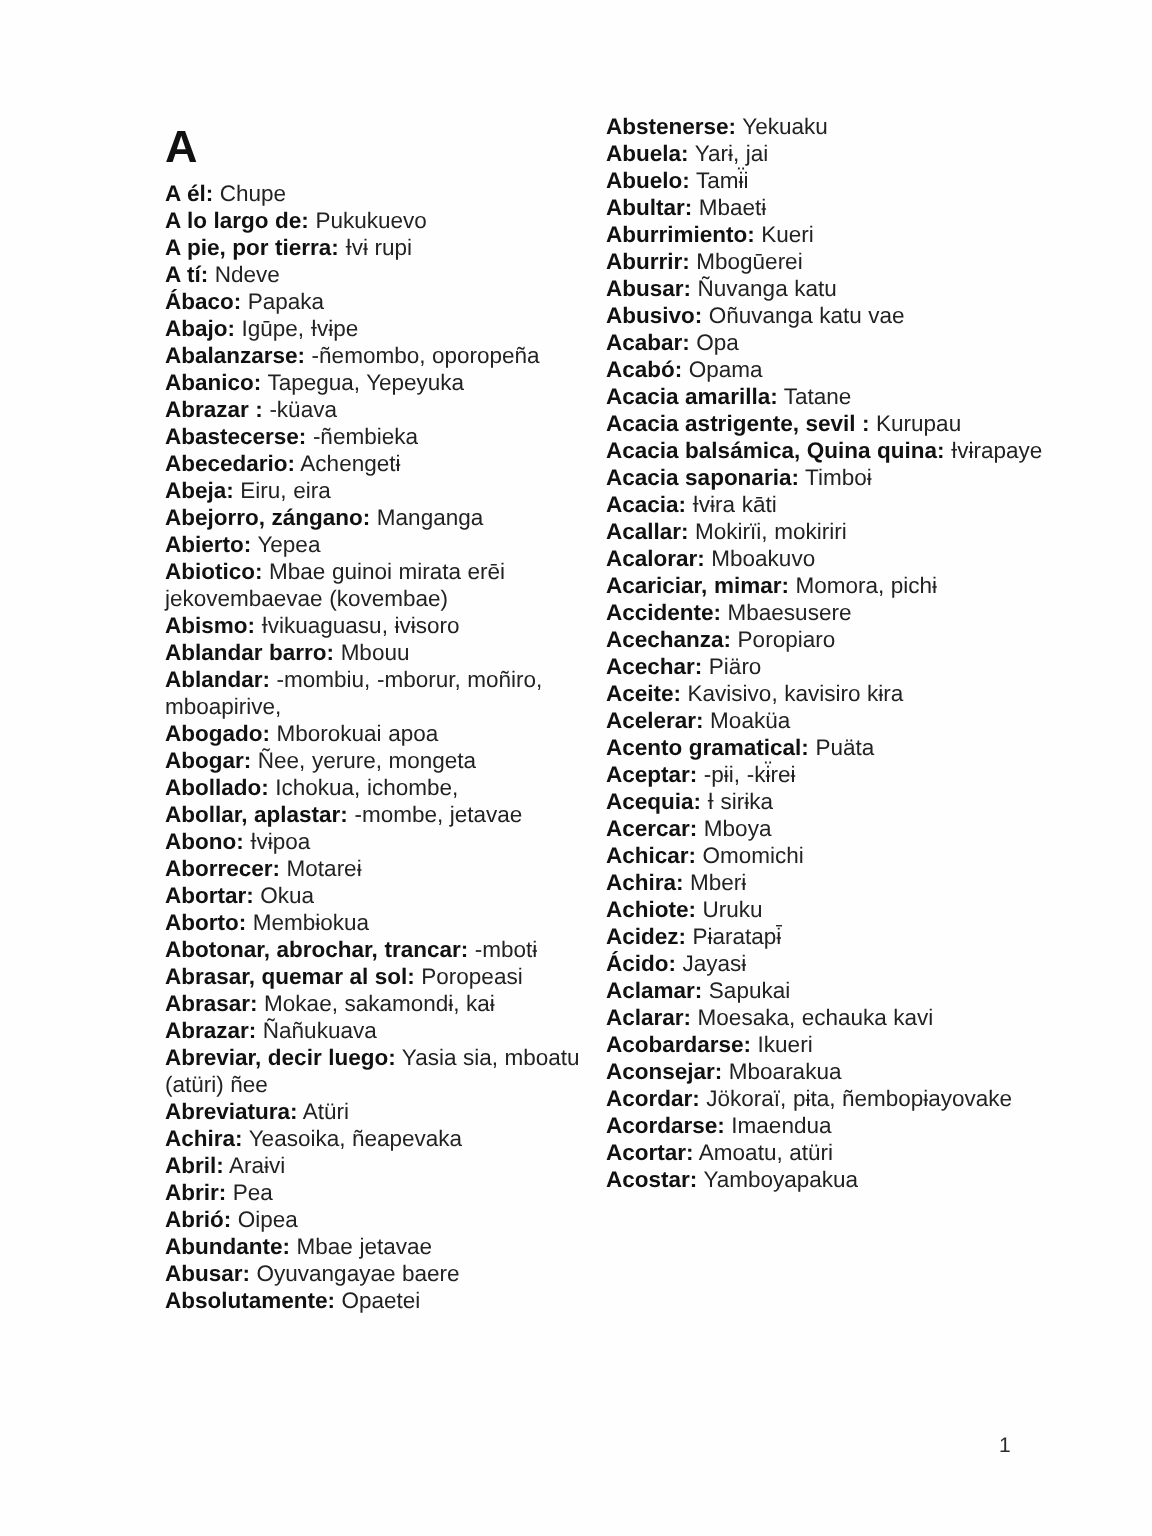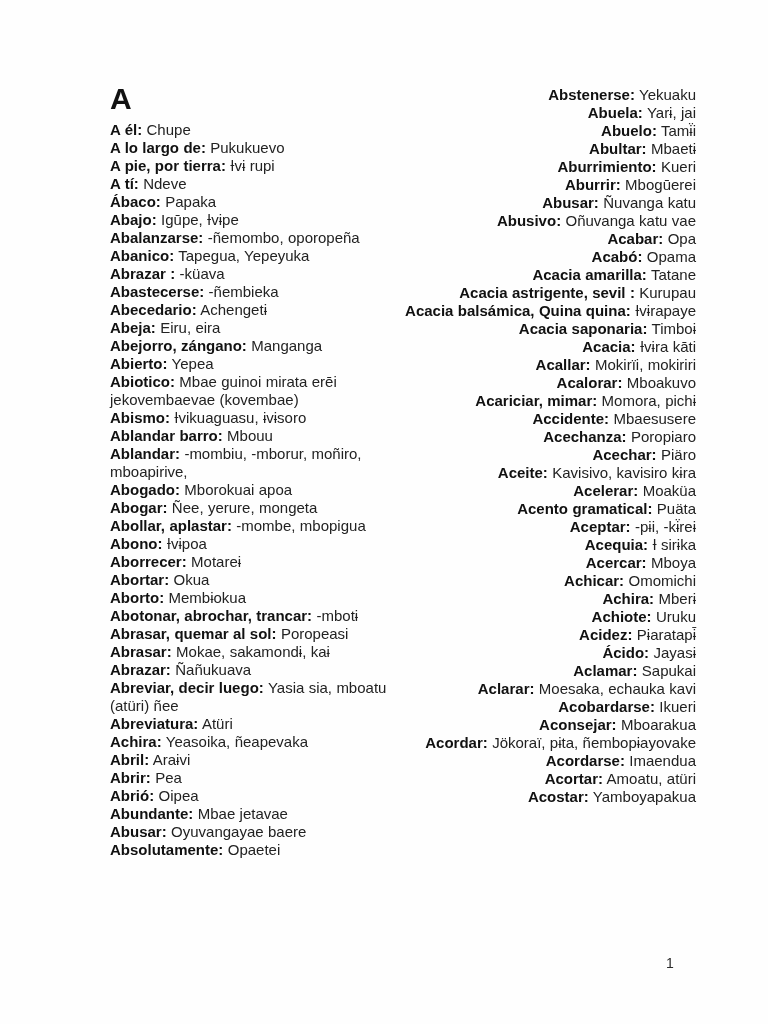--- a/index.html
+++ b/index.html
@@ -9,21 +9,21 @@
     width: 768px;
     height: 1024px;
     background: #fefefe;
     overflow: hidden;
     font-family: "Liberation Sans", "DejaVu Sans", sans-serif;
     color: #1a1a1a;
     -webkit-font-smoothing: antialiased;
   }
   .col { position: absolute; }
   .col-left  { left: 110px; top: 83px;  width: 286px; }
-  .col-right { left: 404px; top: 86px;  width: 292px; text-align: right; }
+  .col-right { left: 404px; top: 76px;  width: 292px; }
   .heading {
     font-size: 30px;
     font-weight: 700;
     line-height: 32px;
     margin: 0 0 6px 0;
     color: #111;
   }
   .entry {
     margin: 0;
     font-size: 15px;
@@ -62,21 +62,22 @@
         <p class="entry"><span class="term">Abecedario:</span><span class="def"> Achengetɨ</span></p>
         <p class="entry"><span class="term">Abeja:</span><span class="def"> Eiru, eira</span></p>
         <p class="entry"><span class="term">Abejorro, zángano:</span><span class="def"> Manganga</span></p>
         <p class="entry"><span class="term">Abierto:</span><span class="def"> Yepea</span></p>
         <p class="entry"><span class="term">Abiotico:</span><span class="def"> Mbae guinoi mirata erēi jekovembaevae (kovembae)</span></p>
         <p class="entry"><span class="term">Abismo:</span><span class="def"> Ɨvikuaguasu, ɨvɨsoro</span></p>
         <p class="entry"><span class="term">Ablandar barro:</span><span class="def"> Mbouu</span></p>
         <p class="entry"><span class="term">Ablandar:</span><span class="def"> -mombiu, -mborur, moñiro, mboapirive,</span></p>
         <p class="entry"><span class="term">Abogado:</span><span class="def"> Mborokuai apoa</span></p>
         <p class="entry"><span class="term">Abogar:</span><span class="def"> Ñee, yerure, mongeta</span></p>
-        <p class="entry"><span class="term">Abollar, aplastar:</span><span class="def"> -mombe, mbopigua</span></p>
+        <p class="entry"><span class="term">Abollado:</span><span class="def"> Ichokua, ichombe,</span></p>
+        <p class="entry"><span class="term">Abollar, aplastar:</span><span class="def"> -mombe, jetavae</span></p>
         <p class="entry"><span class="term">Abono:</span><span class="def"> Ɨvɨpoa</span></p>
         <p class="entry"><span class="term">Aborrecer:</span><span class="def"> Motareɨ</span></p>
         <p class="entry"><span class="term">Abortar:</span><span class="def"> Okua</span></p>
         <p class="entry"><span class="term">Aborto:</span><span class="def"> Membɨokua</span></p>
         <p class="entry"><span class="term">Abotonar, abrochar, trancar:</span><span class="def"> -mbotɨ</span></p>
         <p class="entry"><span class="term">Abrasar, quemar al sol:</span><span class="def"> Poropeasi</span></p>
         <p class="entry"><span class="term">Abrasar:</span><span class="def"> Mokae, sakamondɨ, kaɨ</span></p>
         <p class="entry"><span class="term">Abrazar:</span><span class="def"> Ñañukuava</span></p>
         <p class="entry"><span class="term">Abreviar, decir luego:</span><span class="def"> Yasia sia, mboatu (atüri) ñee</span></p>
         <p class="entry"><span class="term">Abreviatura:</span><span class="def"> Atüri</span></p>

